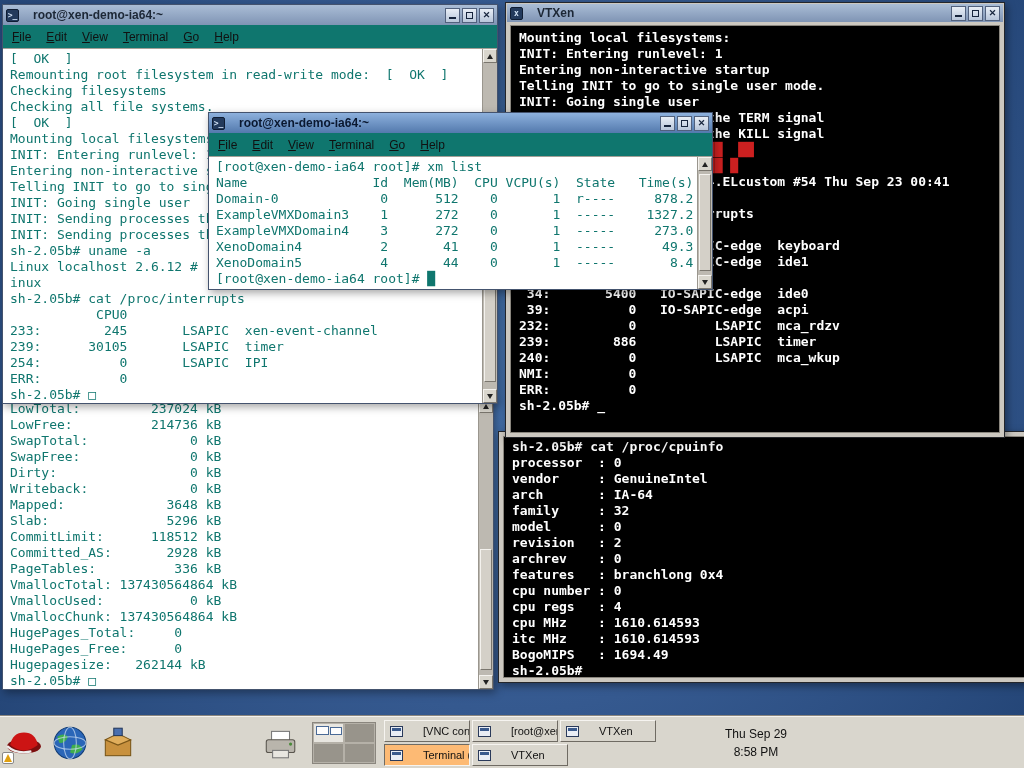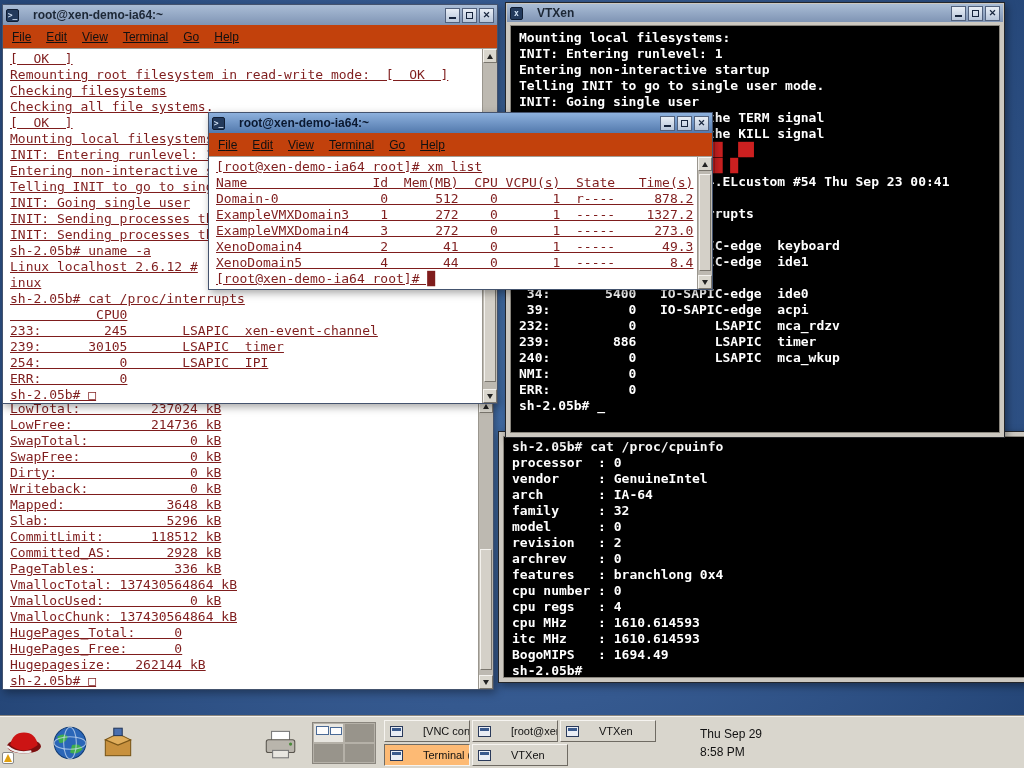--- a/index.html
+++ b/index.html
@@ -20,27 +20,27 @@
               color:#cfe0f4; font:bold 8px/11px "DejaVu Sans Mono",monospace; text-align:center; }
   .title-text { white-space:nowrap; overflow:hidden;margin-left:10px; }
   .controls { margin-left:auto; display:flex; gap:2px; }
   .wbtn { width:15px; height:15px; border:1px solid #51617d;
           background:linear-gradient(180deg,#e8eef6,#b8c6da);
           display:flex; align-items:center; justify-content:center;
           font:bold 9px "Liberation Sans",sans-serif; color:#16243c; }
   .gly-min { width:7px; height:2px; background:#16243c; margin-top:6px; }
   .gly-max { width:7px; height:7px; border:1px solid #16243c; }
   .menubar { height:24px; flex:0 0 24px; display:flex; align-items:center; gap:15px; padding:0 9px;
-             background:#c2410c; border-bottom:1px solid #a39f96; font:12px "Liberation Sans",sans-serif; color:#111;text-decoration:underline; }
+             background:#0f766e; border-bottom:1px solid #a39f96; font:12px "Liberation Sans",sans-serif; color:#111; }
   .menu-item { display:inline-block; }
   .menu-item::first-letter { text-decoration:underline; }
   .gwin-body { flex:1; display:flex; overflow:hidden; }
   
-  .term-white { flex:1; background:#fff; color:#7f1d1d; overflow:hidden; padding:2px 0 0 7px;
-                font:13px/16px "DejaVu Sans Mono",monospace;text-decoration:underline; }
+  .term-white { flex:1; background:#fff; color:#0f766e; overflow:hidden; padding:2px 0 0 7px;
+                font:13px/16px "DejaVu Sans Mono",monospace; }
   .term-black { background:#000; color:#fff; overflow:hidden; padding:4px 0 0 8px;
                 font:bold 13px/16px "DejaVu Sans Mono",monospace; }
   .term-lines div { white-space:pre; height:16px; }
   .t-red { color:#cc2020; }
   
   .sb { width:15px; flex:0 0 15px; background:#cbc7bf; border-left:1px solid #9a968e;
         display:flex; flex-direction:column; }
   .sb-btn { height:14px; flex:0 0 14px; background:#d9d6cd; border:1px solid;
             border-color:#f4f2ee #7a766e #7a766e #f4f2ee;
             display:flex; align-items:center; justify-content:center; }
@@ -61,21 +61,21 @@
           background:#d9d6cd; border:1px solid; border-color:#f6f4f0 #6f6b63 #6f6b63 #f6f4f0;
           font:11px "Liberation Sans",sans-serif; color:#111; white-space:nowrap; overflow:hidden; }
   .tbtn.pressed { border-color:#6f6b63 #f6f4f0 #f6f4f0 #6f6b63; background:#fdba74; }
   .mini-term { width:13px; height:11px; flex:0 0 13px; background:#e9edf4; border:1px solid #2a3a5a; position:relative; }
   .mini-term::after { content:""; position:absolute; left:1px; top:1px; right:1px; height:3px; background:#3a5a8c; }
   .pager { position:absolute; left:312px; top:5px; width:64px; height:42px; border:1px solid #8a867e;
            display:grid; grid-template-columns:1fr 1fr; grid-template-rows:1fr 1fr; }
   .pager-cell { background:#98948b; border:1px solid #b5b1a8; position:relative; }
   .pager-cell.active { background:#e8e6e0; }
   .pager-win { position:absolute; background:#fdfdfd; border:1px solid #4a6a96; }
-  .clock { position:absolute; left:700px; top:8px; width:112px; text-align:left;
+  .clock { position:absolute; left:700px; top:8px; width:112px; text-align:center;
            font:12px/18px "Liberation Sans",sans-serif; color:#111; }
   .badge { position:absolute; left:-2px; bottom:-1px; width:12px; height:12px; background:#fff;
            border:1px solid #888; border-radius:2px; display:flex; align-items:center; justify-content:center; }
 </style>
 </head>
 <body>
 
 <div class="desktop">
 
   <div class="gwin" style="left:2px;top:398px;width:492px;height:292px;z-index:1">

